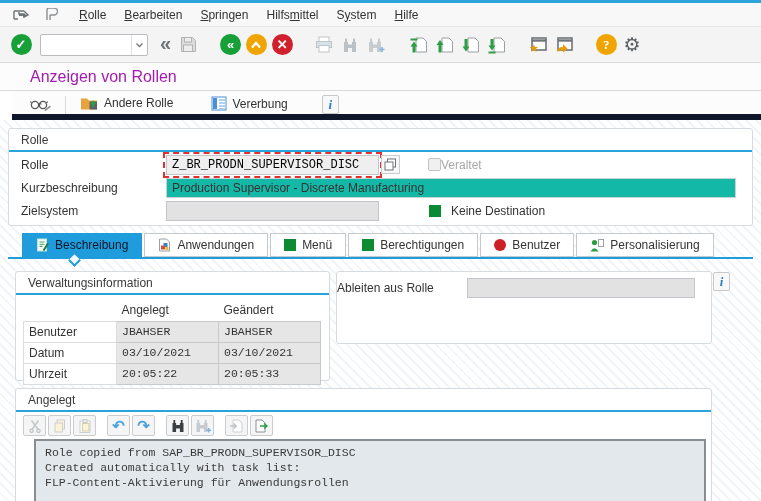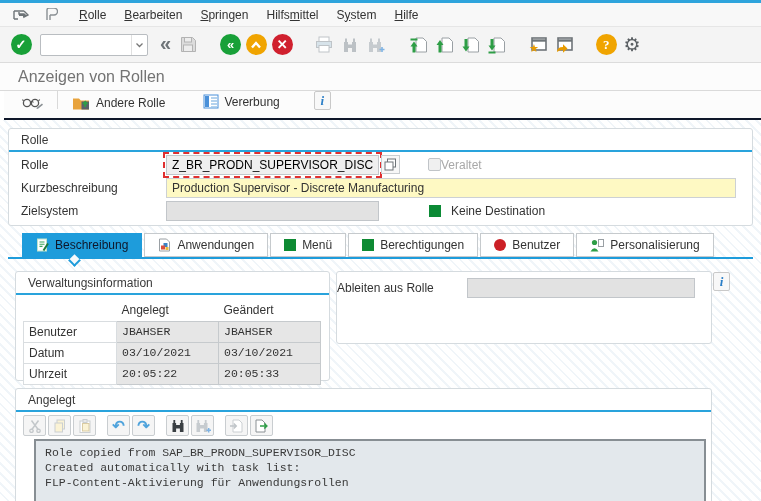--- a/index.html
+++ b/index.html
@@ -1,19 +1,19 @@
 <!DOCTYPE html>
 <html><head>
 <meta charset="utf-8">
 <style>
 *{box-sizing:border-box;margin:0;padding:0}
 html,body{width:761px;height:501px;overflow:hidden}
 body{position:relative;font-family:"Liberation Sans",sans-serif;font-size:12px;color:#333;background:#fff}
 u{text-decoration:underline}
-.mono{font-family:Liberation Sans, sans-serif}
+.mono{font-family:Liberation Mono, monospace}
 
 
 .topline{position:absolute;top:0;left:0;right:0;height:3px;background:#2EA4DC}
 .menubar{position:absolute;top:3px;left:0;right:0;height:24px;background:#F8F8F8;border-bottom:1px solid #E6E6E6;display:flex;align-items:center;padding:0 10px}
 .menu-icon{width:22px;height:18px;display:flex;align-items:center;justify-content:center;margin-right:8px}
 .mitem{padding:3px 9px;color:#333;cursor:default;white-space:nowrap}
 .menubar .mitem:first-of-type{margin-left:16px}
 
 .toolbar{position:absolute;top:27px;left:0;right:0;height:36px;background:#F4F4F4;border-bottom:1px solid #DCDCDC;display:flex;align-items:center;padding:0 8px}
 .tbtn{height:26px;min-width:24px;display:flex;align-items:center;justify-content:center;margin:0 1px}
@@ -21,39 +21,39 @@
 .circ.green{background:#18A038}
 .circ.orange{background:#F0A400}
 .circ.red{background:#D0202E}
 .combo{display:flex;align-items:center;width:108px;height:22px;background:#fff;border:1px solid #B9BDC1;border-radius:2px;margin:0 6px}
 .combo input{flex:1;min-width:0;border:0;outline:0;height:18px;font:12px "Liberation Sans",sans-serif;padding:0 4px;background:transparent}
 .combo .dd{width:16px;height:100%;display:flex;align-items:center;justify-content:center;border-left:1px solid #E0E0E0}
 .chevrons{font-size:20px;color:#6E7478;margin:0 6px 2px 6px;font-weight:bold;letter-spacing:-2px}
 .tb-gap{width:16px}
 .help-q{font-family:"Liberation Serif",serif}
 
-.titlebar{position:absolute;top:63px;left:0;right:0;height:28px;background:#FCFCFC;border-bottom:1px solid #DADADA;display:flex;align-items:center;padding:0 18px;font-size:16px;color:#737373}
-
-.apptoolbar{position:absolute;top:91px;left:4px;right:0;height:29px;background:#FCFCFC;border-bottom:2px solid #0f172a;display:flex;align-items:flex-start;padding:0 10px}
+.titlebar{position:absolute;top:63px;left:0;right:0;height:28px;background:#FCFCFC;border-bottom:1px solid #DADADA;display:flex;align-items:center;padding:0 30px;font-size:16px;color:#a21caf}
+
+.apptoolbar{position:absolute;top:91px;left:12px;right:0;height:29px;background:#FCFCFC;border-bottom:6px solid #0f172a;display:flex;align-items:flex-end;padding:0 10px}
 .abtn{display:flex;align-items:center;gap:5px;padding:3px 8px;color:#333}
 .vsep{width:1px;height:18px;background:#D9D9D9;margin:0 6px}
 .info-btn{width:17px;height:19px;border:1px solid #C9C9C9;background:#F8F8F8;border-radius:2px;display:flex;align-items:center;justify-content:center;color:#2A7EC7;font-family:"Liberation Serif",serif;font-style:italic;font-weight:bold;font-size:13px}
 
 
 .content{position:absolute;top:120px;left:0;right:0;bottom:0;background:repeating-linear-gradient(45deg,#FFFFFF 0 5px,#F0F5F9 5px 7px)}
 .panel{position:absolute;background:#fff;border:1px solid #D5DBDF;border-radius:3px}
 .grp-title{padding:4px 10px 3px 12px;color:#3A3A3A;border-bottom:2px solid #29A3DC}
 
 
 .role-panel{top:8px;left:8px;width:745px;height:98px}
 .frow{display:flex;align-items:center;height:21px;margin:2px 0 0 12px}
 .flabel{width:145px;color:#333}
 .field{height:20px;border:1px solid #C2C6CA;background:#EFEFEF;display:flex;align-items:center;padding:0 5px;font-size:12px}
 .field.disabled{background:#E2E2E2}
-.field.display{background:#fef9c3;border-color:#CDD1D4}
+.field.display{background:#14b8a6;border-color:#CDD1D4}
 .red-dash{outline:2px dashed #E03030;outline-offset:1px}
 .sq-btn{width:19px;height:19px;border:1px solid #C9CDD0;background:#F7F7F7;display:flex;align-items:center;justify-content:center;margin-left:2px}
 .chk{width:13px;height:13px;border:1px solid #C0C4C8;background:#F0F0F0;border-radius:2px}
 .dis-label{color:#A8A8A8;}
 .status-sq{width:12px;height:12px;background:#0B8A35}
 
 
 .tabstrip{position:absolute;top:112px;left:8px;right:8px;height:30px}
 .tabs{display:flex;align-items:flex-end;padding-left:14px;height:25px}
 .tab{display:inline-flex;align-items:center;gap:6px;height:24px;padding:0 13px;background:#fff;border:1px solid #C6CACD;margin-right:2px;color:#333;white-space:nowrap}

